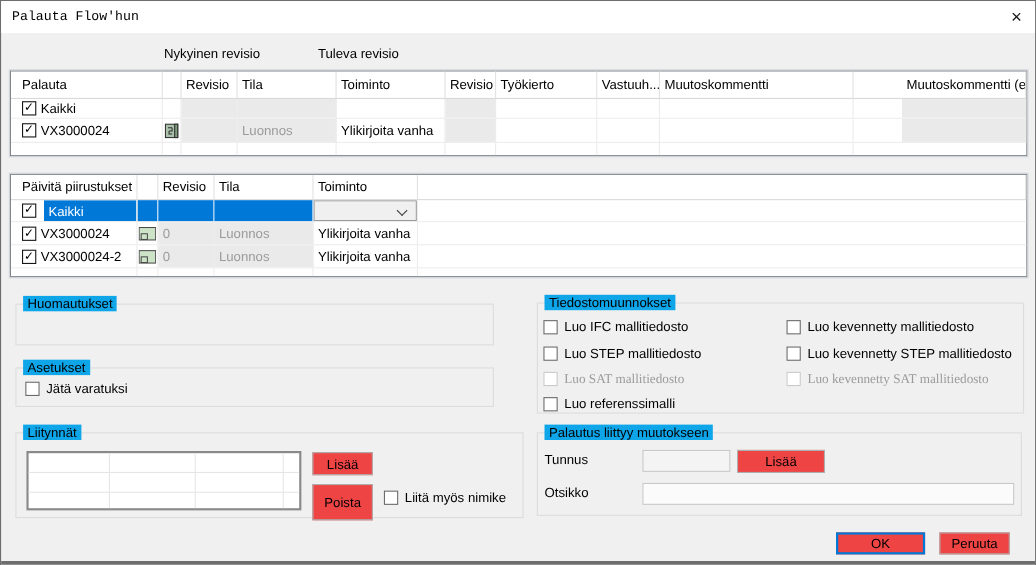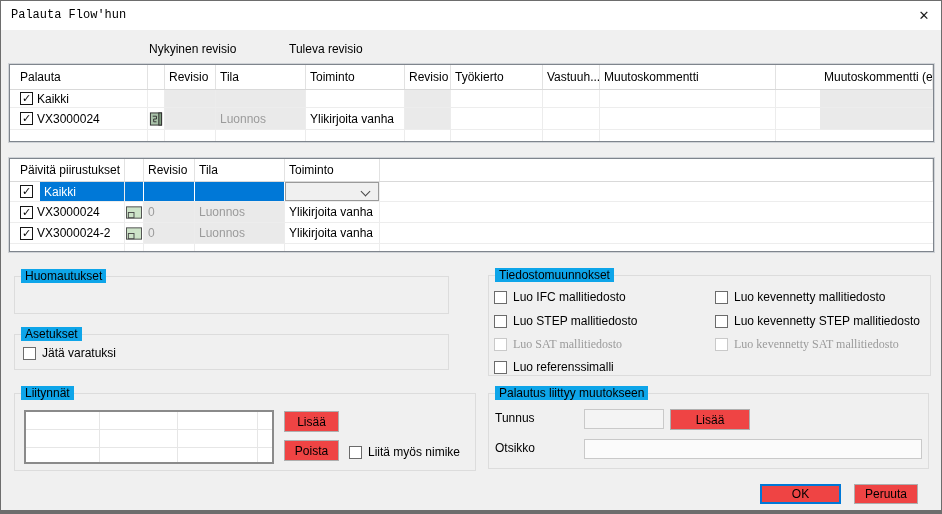--- a/index.html
+++ b/index.html
@@ -80,21 +80,21 @@
   .fcb-row.disabled span.lbl { color:#9b9b9b;font-family:Liberation Serif, serif; }
 
   .listbox { position:absolute; left:9px; top:16px; width:250px; height:54px; background:#fff;
              border:2px solid #8a8a8a; }
   .lb-v { position:absolute; top:0; bottom:0; width:1px; background:#e6e6e6; }
   .lb-h { position:absolute; left:0; right:0; height:1px; background:#e6e6e6; }
 
   .btn { position:absolute; background:#ef4444; border:1px solid #aeaeae; text-align:right;
          display:flex; align-items:center; justify-content:center; cursor:default; }
   .btn-lisaa { left:269px; top:17px; width:55px; height:21px; }
-  .btn-poista { left:269px; top:46px; width:55px; height:21px; }
+  .btn-poista { left:269px; top:46px; width:55px; height:33px; }
   .btn-lisaa2 { left:181px; top:15px; width:80px; height:21px; }
   .btn-ok { left:759px; top:483px; width:81px; height:20px; border:2px solid #0078d7; }
   .btn-cancel { left:853px; top:483px; width:64px; height:20px; }
 
   .field { position:absolute; border:1px solid #c9c9c9; background:#f4f4f4; font-family:inherit;
            font-size:12px; padding:0 3px; }
   .f-tunnus { left:95px; top:15px; width:80px; height:20px; }
   .f-otsikko { left:95px; top:45px; width:338px; height:20px; background:#fbfbfb; }
   .flabel { position:absolute; }
 </style>

